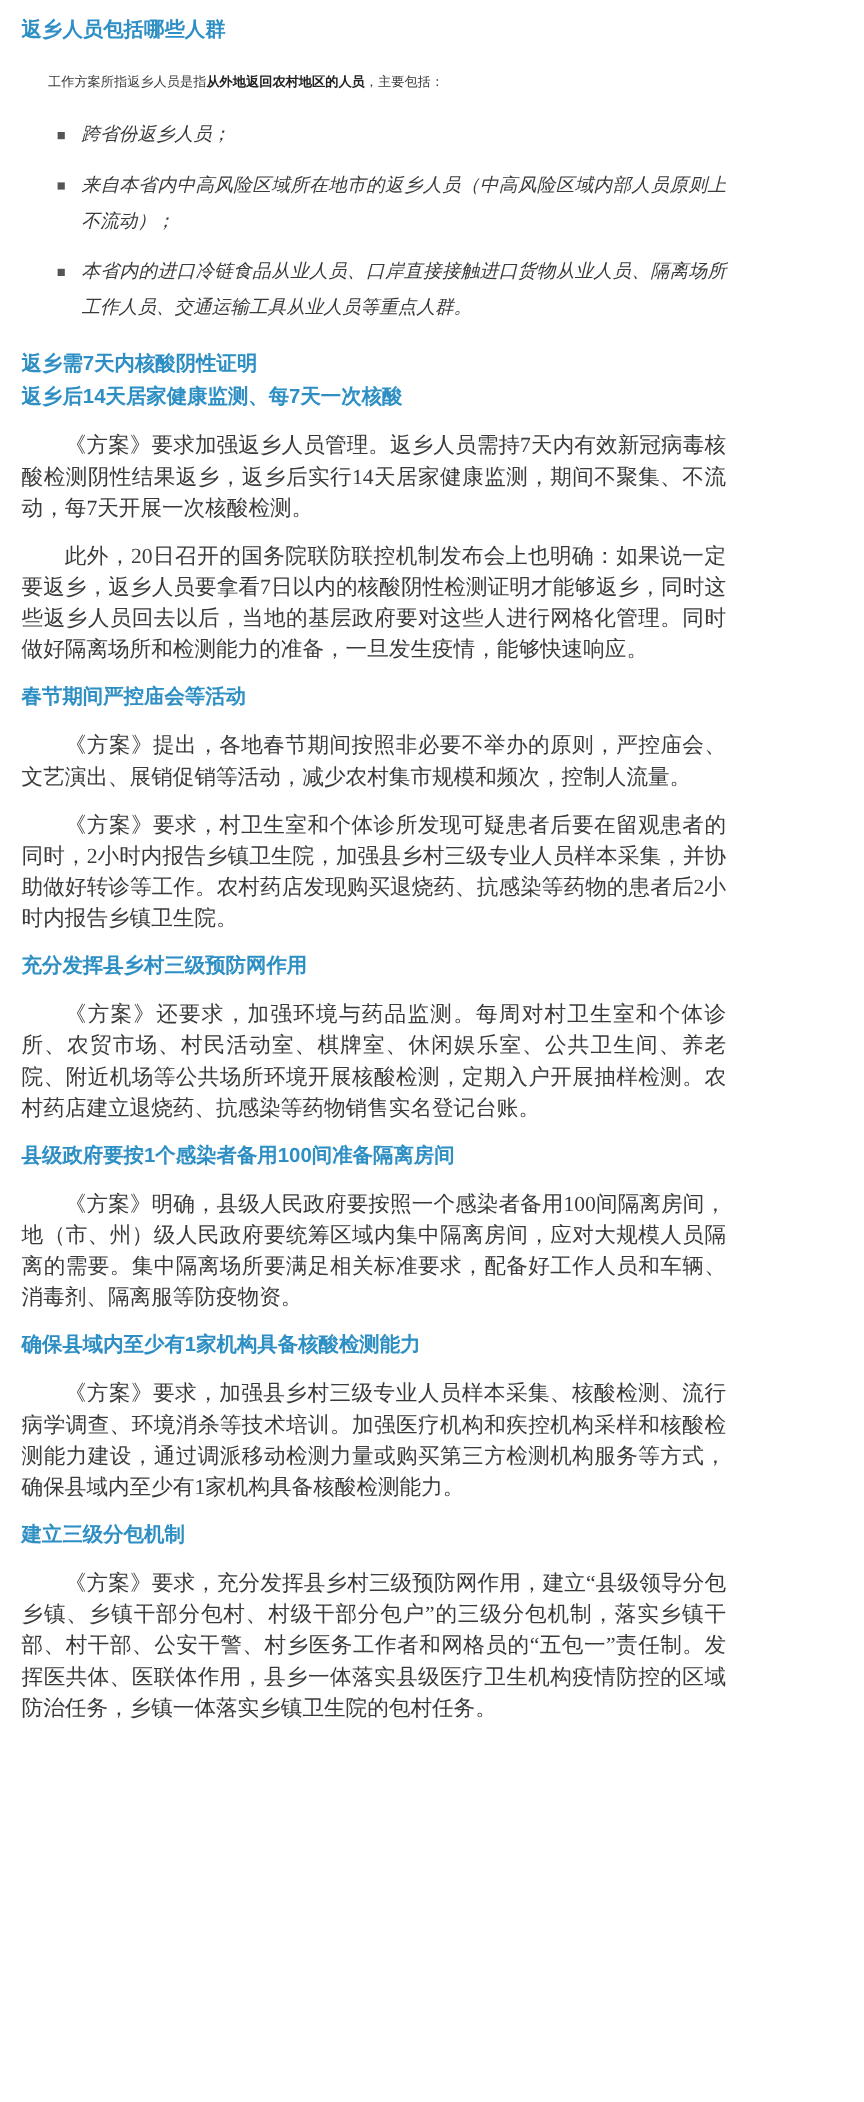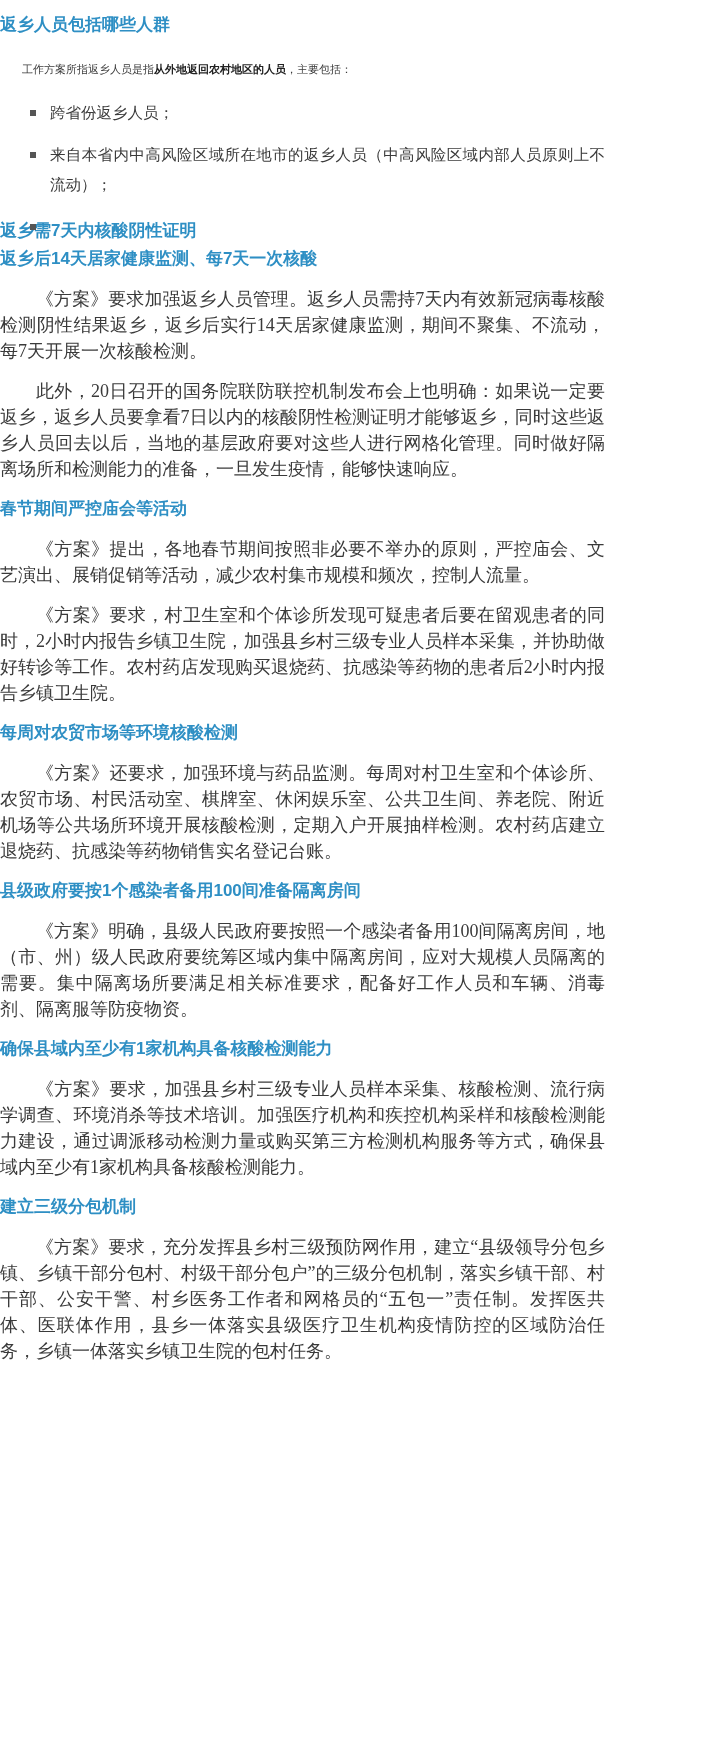--- a/index.html
+++ b/index.html
@@ -9,21 +9,21 @@
   }
   body {
     width: 720px;
     font-family: "Liberation Sans", sans-serif;
     color: #333333;
     -webkit-font-smoothing: antialiased;
   }
   .page {
     width: 619px;
     box-sizing: border-box;
-    padding: 10px 14px 24px 0;
+    padding: 10px 14px 24px 18px;
   }
   h2.section-heading {
     font-size: 17px;
     line-height: 26px;
     font-weight: bold;
     color: #2e8fc4;
     margin: 0;
     padding: 0;
   }
   .heading-block {
@@ -50,20 +50,21 @@
     padding: 0 0 0 28px;
   }
   ul.bullets li {
     position: relative;
     font-size: 15.5px;
     line-height: 30px;
     color: #3a3a3a;
     margin: 0 0 12px 0;
     padding-left: 22px;
     text-align: justify;
+    font-style: italic;
   }
   ul.bullets li:last-child {
     margin-bottom: 0;
   }
   ul.bullets li .marker {
     position: absolute;
     left: 2px;
     top: 12px;
     width: 6px;
     height: 6px;
@@ -87,39 +88,39 @@
 
 <div class="page">
 
   <div class="heading-block first">
     <h2 class="section-heading">返乡人员包括哪些人群</h2>
   </div>
   <p class="intro"><span>工作方案所指返乡人员是指</span><span class="bold">从外地返回农村地区的人员</span><span>，主要包括：</span></p>
   <ul class="bullets">
     <li><span class="marker"></span><span>跨省份返乡人员；</span></li>
     <li><span class="marker"></span><span>来自本省内中高风险区域所在地市的返乡人员（中高风险区域内部人员原则上不流动）；</span></li>
-    <li><span class="marker"></span></li>
+    <li><span class="marker"></span><span>本省内的进口冷链食品从业人员、口岸直接接触进口货物从业人员、隔离场所工作人员、交通运输工具从业人员等重点人群。</span></li>
   </ul>
 
   <div class="heading-block">
     <h2 class="section-heading">返乡需7天内核酸阴性证明</h2>
     <h2 class="section-heading">返乡后14天居家健康监测、每7天一次核酸</h2>
   </div>
   <p class="para">《方案》要求加强返乡人员管理。返乡人员需持7天内有效新冠病毒核酸检测阴性结果返乡，返乡后实行14天居家健康监测，期间不聚集、不流动，每7天开展一次核酸检测。</p>
   <p class="para">此外，20日召开的国务院联防联控机制发布会上也明确：如果说一定要返乡，返乡人员要拿看7日以内的核酸阴性检测证明才能够返乡，同时这些返乡人员回去以后，当地的基层政府要对这些人进行网格化管理。同时做好隔离场所和检测能力的准备，一旦发生疫情，能够快速响应。</p>
 
   <div class="heading-block">
     <h2 class="section-heading">春节期间严控庙会等活动</h2>
   </div>
   <p class="para">《方案》提出，各地春节期间按照非必要不举办的原则，严控庙会、文艺演出、展销促销等活动，减少农村集市规模和频次，控制人流量。</p>
 
   <p class="para">《方案》要求，村卫生室和个体诊所发现可疑患者后要在留观患者的同时，2小时内报告乡镇卫生院，加强县乡村三级专业人员样本采集，并协助做好转诊等工作。农村药店发现购买退烧药、抗感染等药物的患者后2小时内报告乡镇卫生院。</p>
 
   <div class="heading-block">
-    <h2 class="section-heading">每周对农贸市场等环境核酸检测</h2>
+    <h2 class="section-heading">充分发挥县乡村三级预防网作用</h2>
   </div>
   <p class="para">《方案》还要求，加强环境与药品监测。每周对村卫生室和个体诊所、农贸市场、村民活动室、棋牌室、休闲娱乐室、公共卫生间、养老院、附近机场等公共场所环境开展核酸检测，定期入户开展抽样检测。农村药店建立退烧药、抗感染等药物销售实名登记台账。</p>
 
   <div class="heading-block">
     <h2 class="section-heading">县级政府要按1个感染者备用100间准备隔离房间</h2>
   </div>
   <p class="para">《方案》明确，县级人民政府要按照一个感染者备用100间隔离房间，地（市、州）级人民政府要统筹区域内集中隔离房间，应对大规模人员隔离的需要。集中隔离场所要满足相关标准要求，配备好工作人员和车辆、消毒剂、隔离服等防疫物资。</p>
 
   <div class="heading-block">
     <h2 class="section-heading">确保县域内至少有1家机构具备核酸检测能力</h2>

